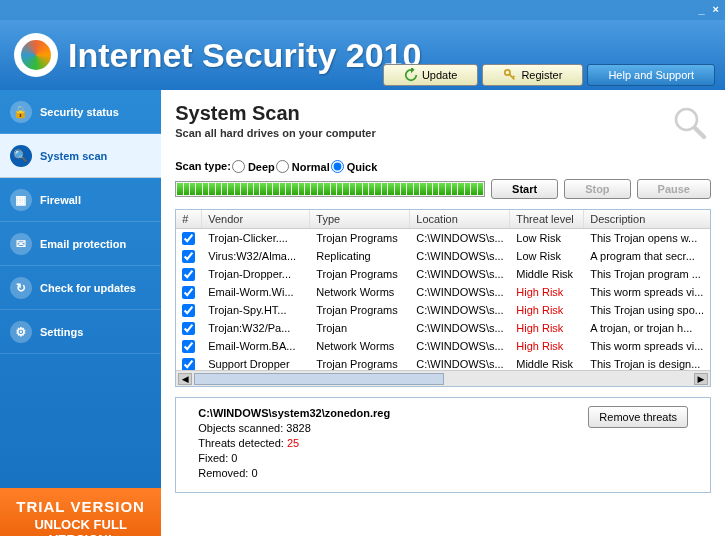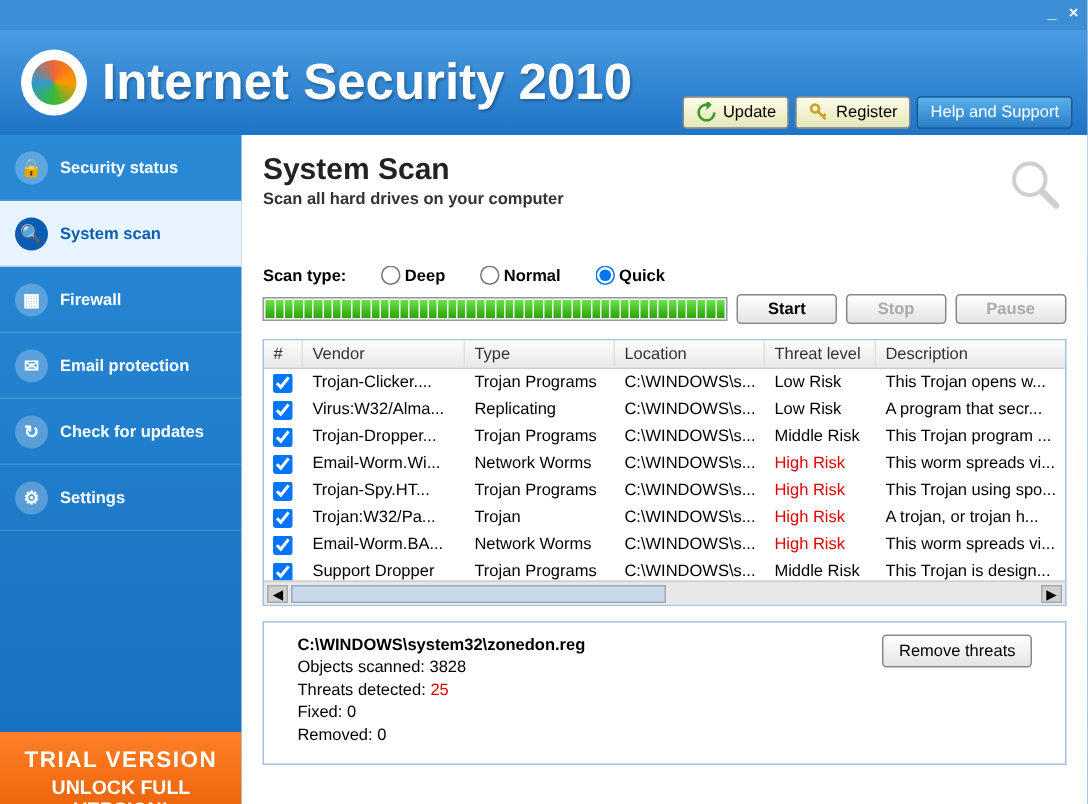--- a/index.html
+++ b/index.html
@@ -6,21 +6,21 @@
 body { width: 725px; height: 536px; background: linear-gradient(to bottom, #3d8fd6, #1c6cb8); overflow: hidden; }
 
 .titlebar { height: 20px; display: flex; justify-content: flex-end; padding: 3px 6px; gap: 8px; }
 .titlebar span { color: #fff; font-weight: bold; cursor: pointer; }
 
 .header { height: 70px; background: linear-gradient(to bottom, #4a9be0, #1e74c6); display: flex; align-items: center; padding: 0 14px; position: relative; }
 .logo { width: 44px; height: 44px; border-radius: 50%; background: #fff; display: flex; align-items: center; justify-content: center; margin-right: 10px; position: relative; }
 .logo::before { content: ''; position: absolute; width: 30px; height: 30px; border-radius: 50%; background: conic-gradient(#e63, #f90 25%, #3b3 50%, #39c 75%, #e63); }
 .apptitle { color: #fff; font-size: 34px; font-weight: bold; text-shadow: 1px 1px 2px rgba(0,0,0,.3); }
 .topbtns { position: absolute; right: 10px; bottom: 4px; display: flex; gap: 4px; }
-.topbtn { background: linear-gradient(to bottom, #fdfde8, #e6e6b8); border: 1px solid #888; border-radius: 3px; padding: 3px 8px; display: flex; align-items: center; gap: 4px; cursor: pointer; font-size: 11px; }
+.topbtn { background: linear-gradient(to bottom, #fdfde8, #e6e6b8); border: 1px solid #888; border-radius: 3px; padding: 3px 20px; display: flex; align-items: center; gap: 4px; cursor: pointer; font-size: 11px; }
 .topbtn:last-child { background: linear-gradient(to bottom, #5ab0ea, #2a7fc8); color: #fff; border-color: #1a5a99; }
 .topbtn .ic { width: 14px; height: 14px; display: inline-block; }
 
 .body { display: flex; height: 446px; }
 
 .sidebar { width: 194px; background: linear-gradient(to bottom, #2a8ad6 0%, #1670c0 100%); padding: 0; }
 .navitem { height: 44px; display: flex; align-items: center; padding: 0 10px; gap: 8px; color: #fff; font-weight: bold; font-size: 13px; cursor: pointer; border-bottom: 1px solid rgba(255,255,255,0.15); }
 .navitem.active { background: #e8f4ff; color: #0a5db0; border-bottom: 1px solid #bcd; }
 .navitem .ic { width: 22px; height: 22px; border-radius: 50%; background: rgba(255,255,255,.25); display: inline-flex; align-items: center; justify-content: center; color: #fff; font-size: 12px; }
 .navitem.active .ic { background: #0a5db0; color: #fff; }
@@ -28,21 +28,21 @@
 .trial .t1 { font-size: 15px; font-weight: bold; letter-spacing: 1px; }
 .trial .t2 { font-size: 13px; font-weight: bold; margin-top: 2px; }
 
 .main { flex: 1; background: #fff; padding: 12px 14px; position: relative; }
 .panel-hd { display: flex; justify-content: space-between; align-items: flex-start; }
 .panel-hd h1 { font-size: 20px; font-weight: bold; color: #222; }
 .panel-hd .sub { font-size: 11px; font-weight: bold; color: #333; margin-top: 2px; text-align: right; }
 .magnify { width: 42px; height: 42px; opacity: .4; }
 .magnify svg { width: 100%; height: 100%; }
 
-.scanopts { margin-top: 33px; display: flex; align-items: center; gap: 23px; font-size: 12px; }
+.scanopts { margin-top: 16px; display: flex; gap: 1px; font-size: 12px; }
 .scanopts .lbl { font-weight: bold; }
 .scanopts label { display: flex; align-items: center; gap: 3px; font-weight: bold; cursor: pointer; }
 .scanopts input { margin: 0; }
 
 .progressrow { display: flex; align-items: center; gap: 6px; margin-top: 6px; }
 .progress { flex: 1; height: 16px; border: 1px solid #999; background: #f4f4f4; display: flex; padding: 1px; gap: 1px; }
 .progress span { flex: 1; background: linear-gradient(to bottom, #6be24a, #2aa40a); }
 .ctlbtn { border: 1px solid #888; border-radius: 3px; padding: 3px 20px; background: linear-gradient(to bottom, #fff, #e4e4e4); cursor: pointer; font-size: 11px; font-weight: bold; }
 .ctlbtn[disabled] { color: #aaa; cursor: default; }
 

